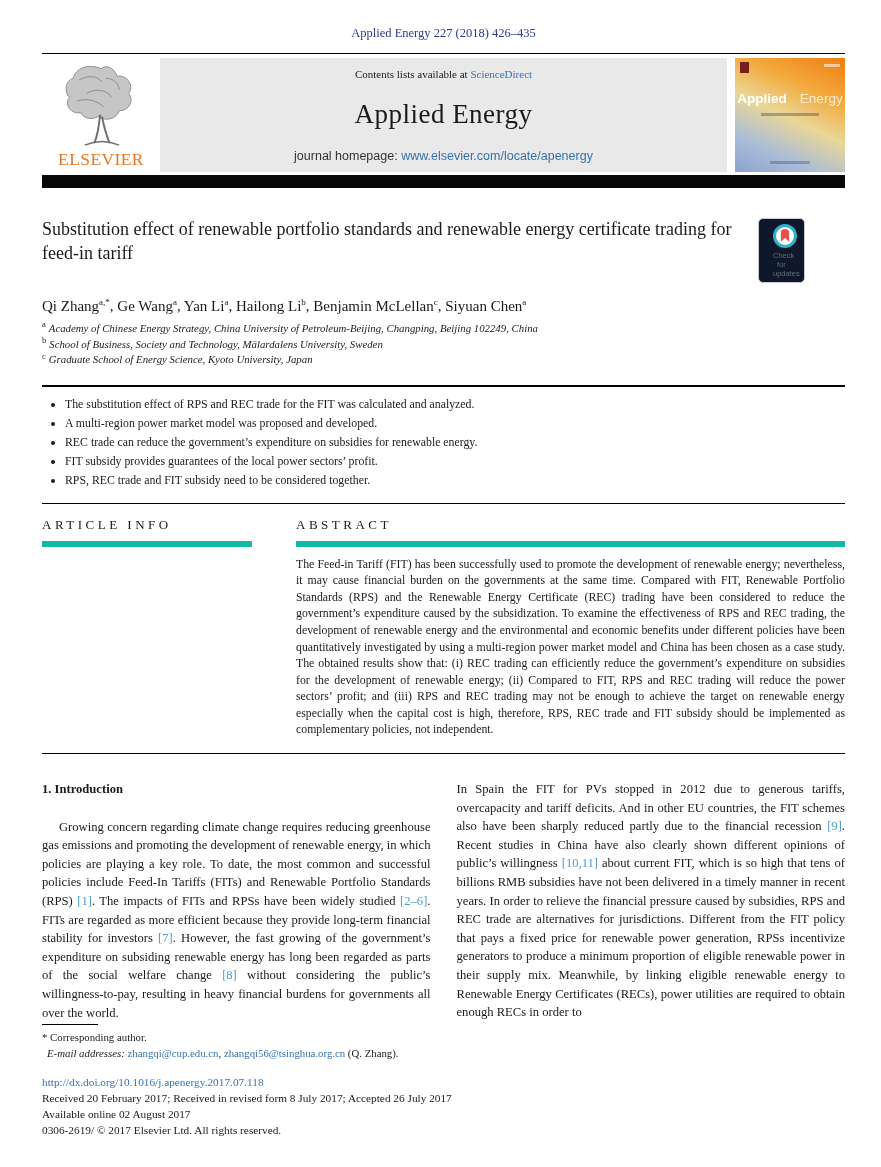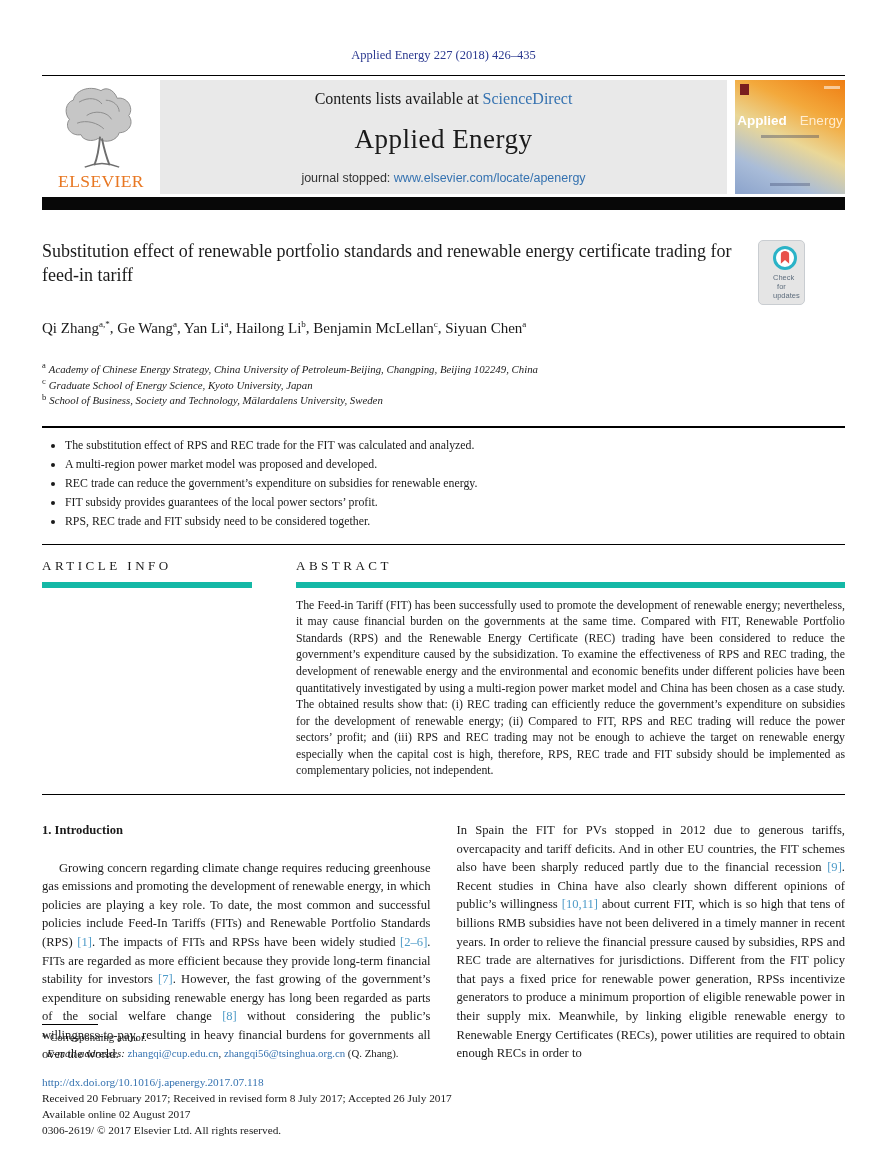--- a/index.html
+++ b/index.html
@@ -10,53 +10,53 @@
     font-family:"Liberation Serif","DejaVu Serif",serif; color:#1a1a1a;
     padding:0 36px 0 42px;
   }
   .sans { font-family:"Liberation Sans","DejaVu Sans",sans-serif; }
   .it { font-style:italic; }
   .lnk { color:var(--link-blue,#3572b0); }
   .ref { color:var(--ref-blue,#4e9bc8); }
   sup { font-size:9px; line-height:0; }
 
   
-  .citation { text-align:center; padding-top:48px; font-size:12.5px; color:var(--citation-blue,#2b3990); }
+  .citation { text-align:center; padding-top:26px; font-size:12.5px; color:var(--citation-blue,#2b3990); }
   .rule { border-top:1px solid #000; }
   .top-rule { margin-top:12px; }
 
   
   .masthead { display:flex; margin-top:4px; height:114px; }
   .logo-col { width:118px; display:flex; flex-direction:column; align-items:center; justify-content:flex-end; padding-bottom:2px; }
   .elsevier-word { font-size:17.5px; color:var(--elsevier-orange,#e87722); letter-spacing:0.4px; margin-top:-4px; }
   .gray-box { flex:1; background:var(--masthead-gray,#e9e9e9); display:flex; flex-direction:column; align-items:center; justify-content:space-between; padding:10px 0 9px; }
-  .contents-line { font-size:16px; }
+  .contents-line { font-size:11px; }
   .journal-title { font-size:27px; letter-spacing:0.5px; }
   .homepage-line { font-size:12.5px; color:#333; }
   .cover { width:110px; margin-left:8px; position:relative;
     background:linear-gradient(205deg,#ef7d12 0%,#f3a93c 28%,#ead797 52%,#a9bcd8 78%,#8ba3cc 100%); }
   .cover-topbar { display:flex; justify-content:space-between; align-items:flex-start; padding:4px 5px; }
   .cover-logo { width:9px; height:11px; background:#7a1f1f; }
   .cover-dash { width:16px; height:3px; background:rgba(255,255,255,0.55); margin-top:2px; }
   .cover-title { text-align:center; margin-top:14px; font-size:13.5px; font-weight:bold; color:#fff; }
   .cover-title .t2 { color:#ffeccf; font-weight:normal;margin-left:13px; }
   .cover-sub { width:58px; height:3px; background:rgba(40,50,90,0.35); margin:7px auto 0; }
   .cover-foot { position:absolute; bottom:8px; left:50%; transform:translateX(-50%); width:40px; height:3px; background:rgba(40,50,90,0.3); }
   .black-bar { height:13px; background:#080808; margin-top:3px; }
 
   
   .title-row { display:flex; justify-content:space-between; align-items:flex-start; margin-top:30px; }
   .title { font-size:18px; line-height:1.33; width:706px; }
-  .badge { width:47px; border:1px solid #c9cdd1; border-radius:5px; background:#e5e5e5; padding:5px 14px 4px; margin-right:40px; text-align:center; cursor:pointer; }
+  .badge { width:47px; border:1px solid #c9cdd1; border-radius:5px; background:#0f172a; padding:5px 14px 4px; margin-right:40px; text-align:center; cursor:pointer; }
   .badge-icon { width:24px; height:24px; margin:0 auto; border:3.5px solid var(--badge-teal,#2bb3c7); border-radius:50%; background:#fff; position:relative; }
   .badge-pin { position:absolute; left:50%; top:2px; transform:translateX(-50%); width:9px; height:13px; background:var(--badge-red,#e8504a); border-radius:4.5px 4.5px 0 0; clip-path:polygon(0 0,100% 0,100% 100%,50% 70%,0 100%); }
   .badge-text { font-size:7.5px; color:#5f6e7e; line-height:1.2; margin-top:3px; }
 
   .authors { margin-top:15px; font-size:15px; }
-  .affils { margin-top:25px; font-size:10.8px; line-height:1.45; }
+  .affils { margin-top:6px; font-size:10.8px; line-height:1.45; }
   .affils sup { margin-right:3px; font-size:8.5px; }
 
   .rule-affils { margin-top:17px; }
   .high-head { font-size:13px; letter-spacing:4.5px; padding:9px 0 7px; }
   .highlights { list-style:disc; padding-left:23px; margin:9px 0 13px; font-size:11.8px; line-height:1.52; }
   .highlights li { margin-bottom:1px;font-family:Liberation Serif, serif; }
 
   
   .info-row { display:flex; gap:44px; padding-top:13px; }
   .info-left { width:210px; flex-shrink:0; }
@@ -99,21 +99,21 @@
       </span>
       <div class="elsevier-word">ELSEVIER</div>
     </div>
 
     <div class="gray-box">
       <div class="contents-line">
         <span>Contents lists available at </span><span class="lnk">ScienceDirect</span>
       </div>
       <div class="journal-title">Applied Energy</div>
       <div class="homepage-line sans">
-        <span>journal stopped: </span><span class="lnk">www.elsevier.com/locate/apenergy</span>
+        <span>journal homepage: </span><span class="lnk">www.elsevier.com/locate/apenergy</span>
       </div>
     </div>
 
     <div class="cover">
       <div class="cover-topbar">
         <div class="cover-logo"></div>
         <div class="cover-dash"></div>
       </div>
       <div class="cover-title sans">
         <span class="t1">Applied</span><span class="t2">Energy</span>
@@ -135,22 +135,22 @@
         <div>Check for</div>
         <div>updates</div>
       </div>
     </div>
   </div>
 
   <div class="authors"><span>Qi Zhang</span><sup>a,*</sup><span>, Ge Wang</span><sup>a</sup><span>, Yan Li</span><sup>a</sup><span>, Hailong Li</span><sup>b</sup><span>, Benjamin McLellan</span><sup>c</sup><span>, Siyuan Chen</span><sup>a</sup></div>
 
   <div class="affils">
     <div><sup>a</sup><span class="it">Academy of Chinese Energy Strategy, China University of Petroleum-Beijing, Changping, Beijing 102249, China</span></div>
+    <div><sup>b</sup><span class="it">School of Business, Society and Technology, Mälardalens University, Sweden</span></div>
     <div><sup>c</sup><span class="it">Graduate School of Energy Science, Kyoto University, Japan</span></div>
-    <div><sup>b</sup><span class="it">School of Business, Society and Technology, Mälardalens University, Sweden</span></div>
   </div>
 
   <div class="rule rule-affils"></div>
   <div class="rule"></div>
 
   <ul class="highlights">
     <li>The substitution effect of RPS and REC trade for the FIT was calculated and analyzed.</li>
     <li>A multi-region power market model was proposed and developed.</li>
     <li>REC trade can reduce the government’s expenditure on subsidies for renewable energy.</li>
     <li>FIT subsidy provides guarantees of the local power sectors’ profit.</li>

